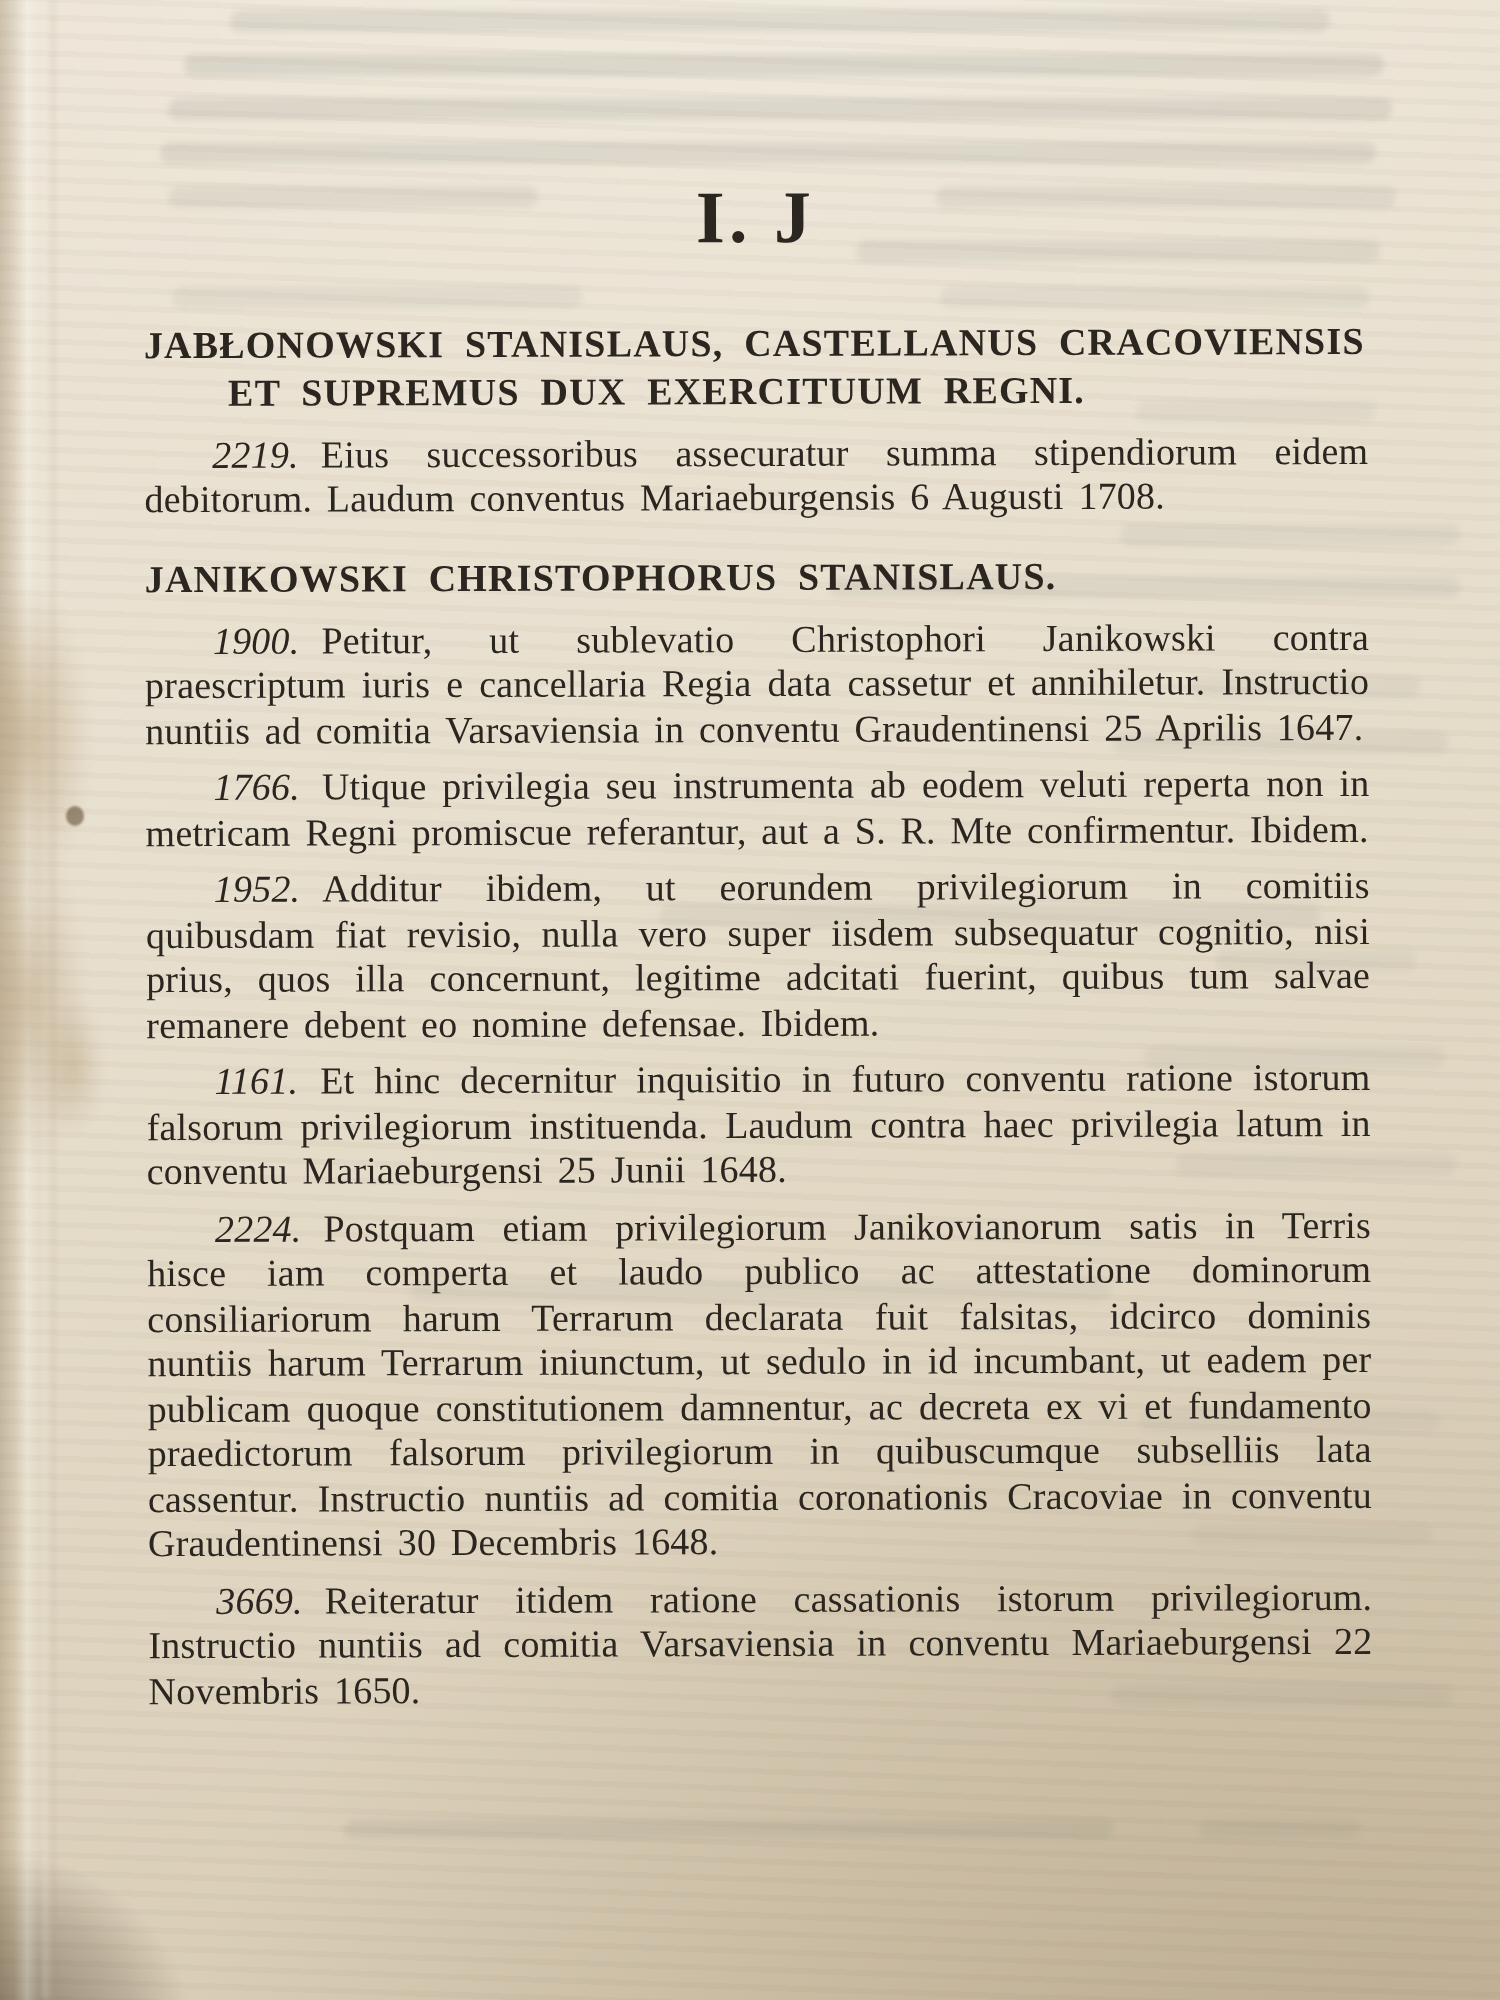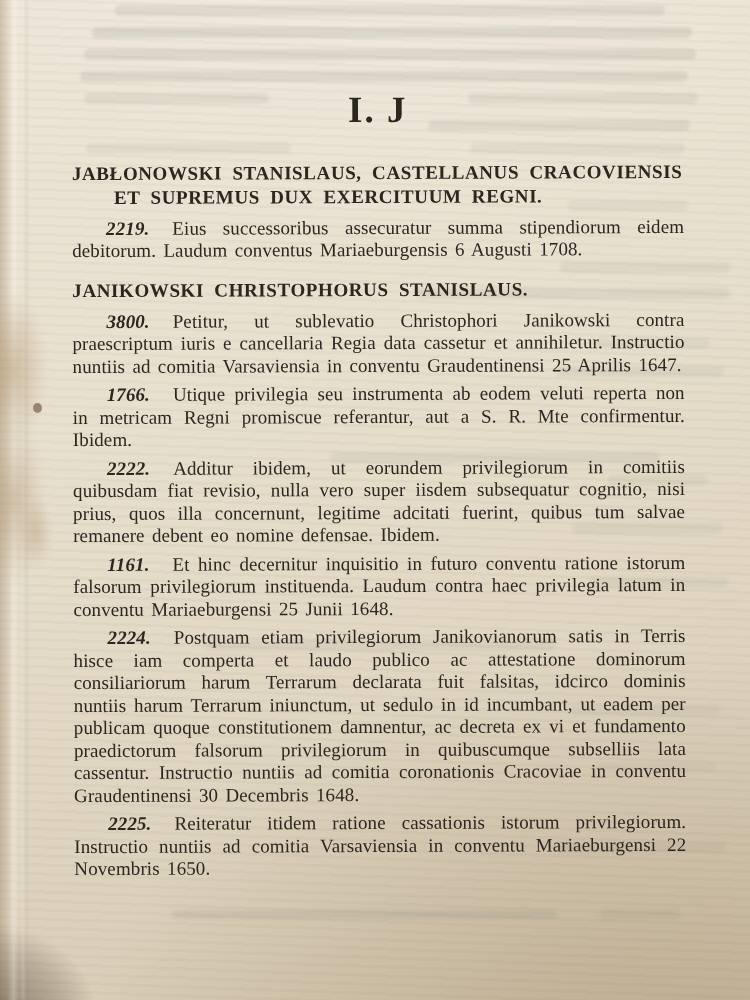--- a/index.html
+++ b/index.html
@@ -59,21 +59,21 @@
     letter-spacing:0.6px;word-spacing:5px;
     padding-left:42px;text-indent:-42px;
   }
   section.entry-section:first-of-type h2.sec-title{margin-top:0;}
   p.item{
     margin:0 0 6px 0;
     font-size:19px;line-height:22.5px;
     text-align:justify;text-indent:34px;
     word-spacing:2.5px;letter-spacing:0.1px;
   }
-  p.item .num{font-style:italic;margin-right:23px;font-weight:bold;}
+  p.item .num{font-style:italic;margin-right:11px;}
 </style>
 </head>
 <body>
 
 <div class="paper">
 
   <div class="texture"></div>
   <div class="edge-left"></div>
   <div class="crease"></div>
   <div class="stain stain-a"></div>
@@ -112,22 +112,22 @@
 
     <h1 class="letter">I. J</h1>
 
     <section class="entry-section">
       <h2 class="sec-title">JABŁONOWSKI STANISLAUS, CASTELLANUS CRACOVIENSIS ET SUPREMUS DUX EXERCITUUM REGNI.</h2>
       <p class="item"><span class="num">2219.</span><span>Eius successoribus assecuratur summa stipendiorum eidem debitorum. Laudum conventus Mariaeburgensis 6 Augusti 1708.</span></p>
     </section>
 
     <section class="entry-section">
       <h2 class="sec-title">JANIKOWSKI CHRISTOPHORUS STANISLAUS.</h2>
-      <p class="item"><span class="num">3800.</span><span>Petitur, ut sublevatio Christophori Janikowski contra praescriptum iuris e cancellaria Regia data cassetur et annihiletur. Instructio nuntiis ad comitia Varsaviensia in conventu Graudentinensi 25 Aprilis 1647.</span></p>
+      <p class="item"><span class="num">1900.</span><span>Petitur, ut sublevatio Christophori Janikowski contra praescriptum iuris e cancellaria Regia data cassetur et annihiletur. Instructio nuntiis ad comitia Varsaviensia in conventu Graudentinensi 25 Aprilis 1647.</span></p>
       <p class="item"><span class="num">1766.</span><span>Utique privilegia seu instrumenta ab eodem veluti reperta non in metricam Regni promiscue referantur, aut a S. R. Mte confirmentur. Ibidem.</span></p>
-      <p class="item"><span class="num">2222.</span><span>Additur ibidem, ut eorundem privilegiorum in comitiis quibusdam fiat revisio, nulla vero super iisdem subsequatur cognitio, nisi prius, quos illa concernunt, legitime adcitati fuerint, quibus tum salvae remanere debent eo nomine defensae. Ibidem.</span></p>
+      <p class="item"><span class="num">1952.</span><span>Additur ibidem, ut eorundem privilegiorum in comitiis quibusdam fiat revisio, nulla vero super iisdem subsequatur cognitio, nisi prius, quos illa concernunt, legitime adcitati fuerint, quibus tum salvae remanere debent eo nomine defensae. Ibidem.</span></p>
       <p class="item"><span class="num">1161.</span><span>Et hinc decernitur inquisitio in futuro conventu ratione istorum falsorum privilegiorum instituenda. Laudum contra haec privilegia latum in conventu Mariaeburgensi 25 Junii 1648.</span></p>
       <p class="item"><span class="num">2224.</span><span>Postquam etiam privilegiorum Janikovianorum satis in Terris hisce iam comperta et laudo publico ac attestatione dominorum consiliariorum harum Terrarum declarata fuit falsitas, idcirco dominis nuntiis harum Terrarum iniunctum, ut sedulo in id incumbant, ut eadem per publicam quoque constitutionem damnentur, ac decreta ex vi et fundamento praedictorum falsorum privilegiorum in quibuscumque subselliis lata cassentur. Instructio nuntiis ad comitia coronationis Cracoviae in conventu Graudentinensi 30 Decembris 1648.</span></p>
-      <p class="item"><span class="num">2225.</span><span>Reiteratur itidem ratione cassationis istorum privilegiorum. Instructio nuntiis ad comitia Varsaviensia in conventu Mariaeburgensi 22 Novembris 1650.</span></p>
+      <p class="item"><span class="num">3669.</span><span>Reiteratur itidem ratione cassationis istorum privilegiorum. Instructio nuntiis ad comitia Varsaviensia in conventu Mariaeburgensi 22 Novembris 1650.</span></p>
     </section>
 
   </div>
 </div>
 
 </body></html>

